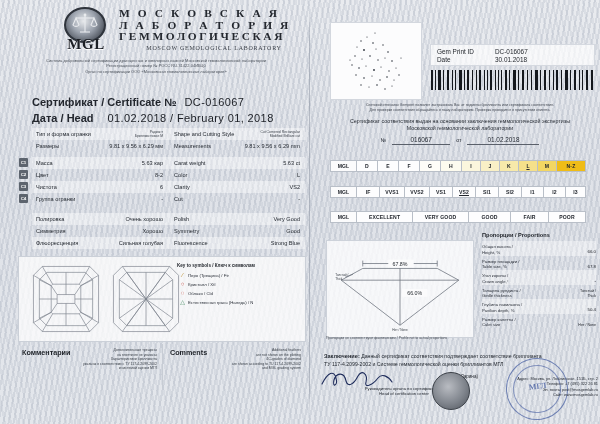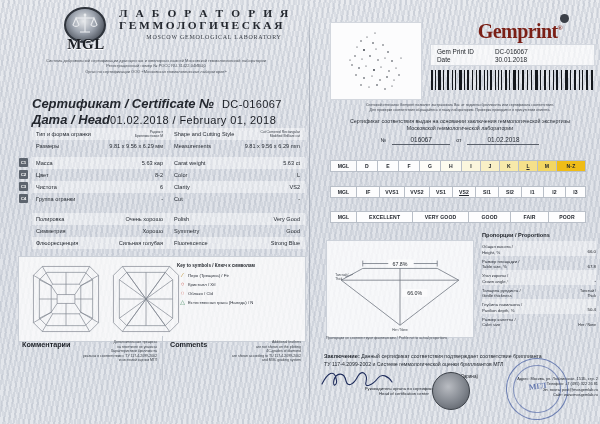--- a/index.html
+++ b/index.html
@@ -50,21 +50,21 @@
 
   .sys-lines { position:absolute; left:8px; top:58px; width:296px; text-align:center; }
   .sys-lines div { font-size:3.9px; color:#4a5059; line-height:5.4px; letter-spacing:.07px; }
 
   .cert-title {
     position:absolute; left:10px; top:80px; width:296px;
     font-size:10.1px; font-weight:bold; color:#1b1e24; letter-spacing:.08px;
   }
 
   .big-row { position:absolute; display:flex; align-items:baseline; }
-  .big-row .lab { font-size:13px; font-weight:bold; color:#23272e;font-style:italic; }
+  .big-row .lab { font-size:11px; font-weight:bold; color:#23272e; }
   .big-row .val { font-size:11px; color:#1b1e24; letter-spacing:.4px; }
 
   
   .tbl { position:absolute; left:32px; width:273px; }
   .trow { display:flex; align-items:center; height:12px; position:relative; }
   .trow.sh { background:rgba(255,255,255,.42); }
   .cell { font-size:5.6px; color:#262b32; }
   .c-lab  { width:62px; padding-left:4px; }
   .c-val  { width:74px; text-align:right; padding-right:5px; }
   .c-lab2 { width:70px; padding-left:6px; }
@@ -82,21 +82,21 @@
     background:rgba(252,252,253,.78); border:1px solid #cbd0d8;
   }
   .plot-di { position:absolute; top:5px; width:74px; height:74px; }
   .keybox { position:absolute; left:158px; top:6px; width:125px; }
   .keybox .ktitle { font-size:4.6px; font-weight:bold; color:#1f2329; margin-bottom:3px; }
   .keyrow { display:flex; align-items:center; height:9px; }
   .keyrow .sym { width:11px; text-align:center; font-size:6px; line-height:9px; }
   .keyrow .klab { font-size:4.3px; color:#2b3039; }
 
   
-  .comments { position:absolute; left:18px; top:336px; width:288px; height:44px; display:flex; }
+  .comments { position:absolute; left:18px; top:344px; width:288px; height:44px; display:flex; }
   .com-half { width:50%; display:flex; justify-content:space-between; padding:4px 5px 0 4px; }
   .com-half.r { border-left:1px solid #c7ccd4; padding-left:7px; }
   .com-h { font-size:7.2px; font-weight:bold; color:#1d2127; white-space:nowrap; }
   .com-b { font-size:3.5px; line-height:4.6px; color:#3b4149; text-align:right; }
 
   
   .gp-img {
     position:absolute; left:20px; top:22px; width:92px; height:78px;
     background:#fcfcfd; border:1px solid #d3d7de; overflow:hidden;
   }
@@ -191,40 +191,41 @@
             <line x1="4" y1="6" x2="22" y2="6"></line>
             <path d="M4 6 L1 13 A4 4 0 0 0 7 13 Z"></path>
             <path d="M22 6 L19 13 A4 4 0 0 0 25 13 Z"></path>
             <line x1="8" y1="20" x2="18" y2="20"></line>
           </g>
           <circle cx="13" cy="3" r="1.4" fill="#e9ebee"></circle>
         </svg>
         <div class="mgl-text">MGL</div>
       </div>
       <div class="hdr-txt">
+        <div class="l">М О С К О В С К А Я</div>
         <div class="l">Л А Б О Р А Т О Р И Я</div>
         <div class="l">ГЕММОЛОГИЧЕСКАЯ</div>
         <div class="sub">MOSCOW GEMOLOGICAL LABORATORY</div>
       </div>
     </div>
 
     <div class="sys-lines">
       <div>Система добровольной сертификации драгоценных и ювелирных камней Московской геммологической лаборатории</div>
       <div>Регистрационный номер № РОСС RU.З1422.04ИБЦ0</div>
       <div>Орган по сертификации ООО «Московская геммологическая лаборатория»</div>
     </div>
 
 
     <div class="big-row" style="left:32px; top:96px;">
       <span class="lab">Сертификат / Certificate №</span>
       <span class="val" style="margin-left:8px;">DC-016067</span>
     </div>
     <div class="big-row" style="left:32px; top:112px;">
       <span class="lab">Дата / Head</span>
-      <span class="val" style="text-align:center;">01.02.2018 / February 01, 2018</span>
+      <span class="val" style="margin-left:14px;text-align:center;">01.02.2018 / February 01, 2018</span>
     </div>
 
     <div class="tbl" style="top:128px;">
       <div class="trow sh">
         <div class="cell c-lab">Тип и форма огранки</div>
         <div class="cell c-val tiny">
           <div>Радиант</div>
             <div>Бриллиантовая М</div>
         </div>
         <div class="cell c-lab2">Shape and Cutting Style</div>
@@ -430,26 +431,20 @@
           <circle cx="54" cy="66" r="0.7"></circle>
             <circle cx="61" cy="63" r="0.6"></circle>
             <circle cx="68" cy="52" r="0.7"></circle>
           <circle cx="19" cy="37" r="0.6"></circle>
             <circle cx="70" cy="35" r="0.6"></circle>
             <circle cx="44" cy="10" r="0.6"></circle>
         </g>
       </svg>
     </div>
 
-    <div class="gp-logo">
-      <div style="position:relative; display:inline-block;">
-        <div class="dot"></div>
-        <div class="word"><span>Gemprint</span><sup>®</sup></div>
-      </div>
-    </div>
 
     <div class="gp-box">
       <div class="r">
         <span class="k">Gem Print  ID</span>
         <span>DC-016067</span>
       </div>
       <div class="r">
         <span class="k">Date</span>
         <span>30.01.2018</span>
       </div>

